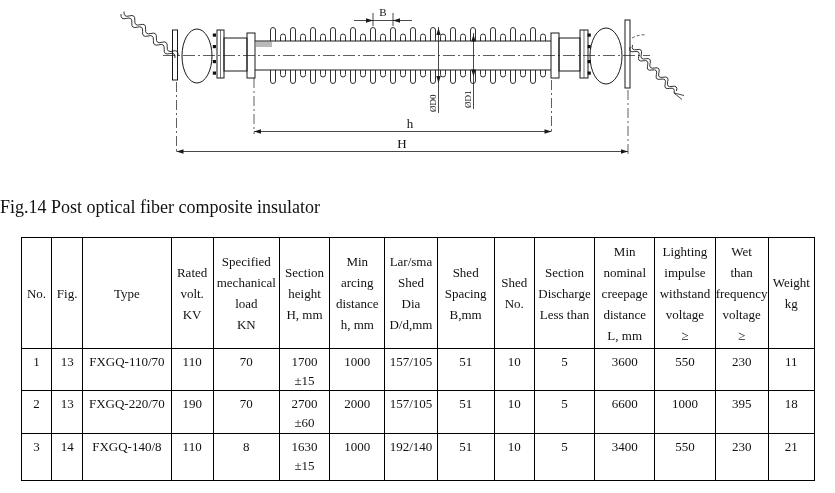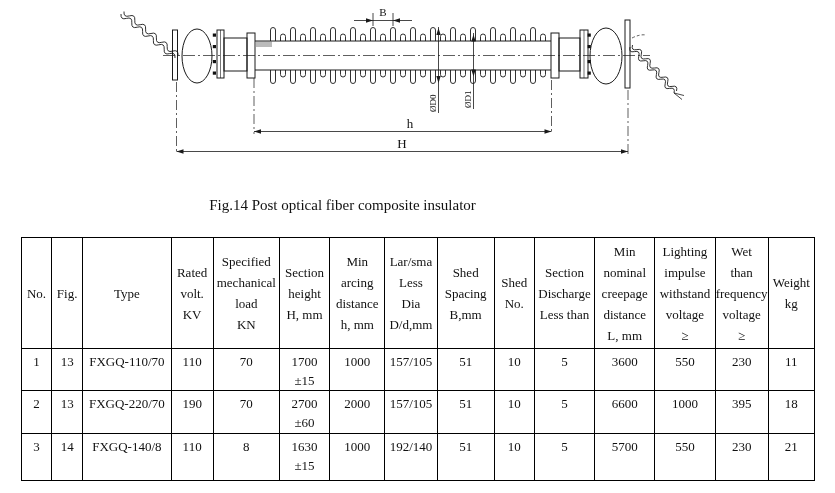--- a/index.html
+++ b/index.html
@@ -1,20 +1,20 @@
 <!DOCTYPE html>
 <html><head>
 <meta charset="utf-8">
 <style>
   html,body{margin:0;padding:0}
   body{width:835px;height:493px;background:#fff;color:#000;position:relative;overflow:hidden;
        font-family:"Liberation Serif",serif;}
   svg{position:absolute;top:0;left:0}
   svg text{font-family:"Liberation Serif",serif;fill:#111;stroke:none}
-  .caption{position:absolute;top:197px;left:0;width:685px;text-align:center;font-size:15px;color:#111}
+  .caption{position:absolute;top:197px;left:0;width:685px;text-align:left;font-size:18px;color:#111}
   table{position:absolute;top:237px;left:21px;border-collapse:collapse;table-layout:fixed;width:794px}
   th,td{border:1px solid #000;text-align:center;white-space:pre-line;font-weight:normal;
         overflow:hidden;padding:0;color:#111}
   th{height:110px;font-size:13px;line-height:21px;vertical-align:middle}
   td{font-size:13px;line-height:19px;vertical-align:top;padding-top:3px}
 </style>
 </head>
 <body>
 
 <svg width="835" height="175" viewBox="0 0 835 175">
@@ -135,21 +135,21 @@
 load
 KN</th>
         <th>Section
 height
 H, mm</th>
         <th>Min
 arcing
 distance
 h, mm</th>
         <th>Lar/sma
-Less
+Shed
 Dia
 D/d,mm</th>
         <th>Shed
 Spacing
 B,mm</th>
         <th>Shed
 No.</th>
         <th>Section
 Discharge
 Less than</th>
@@ -215,19 +215,19 @@
         <td>FXGQ-140/8</td>
         <td>110</td>
         <td>8</td>
         <td>1630
 ±15</td>
         <td>1000</td>
         <td>192/140</td>
         <td>51</td>
         <td>10</td>
         <td>5</td>
-        <td>5700</td>
+        <td>3400</td>
         <td>550</td>
         <td>230</td>
         <td>21</td>
       </tr>
     </tbody>
 </table>
 
 </body></html>

